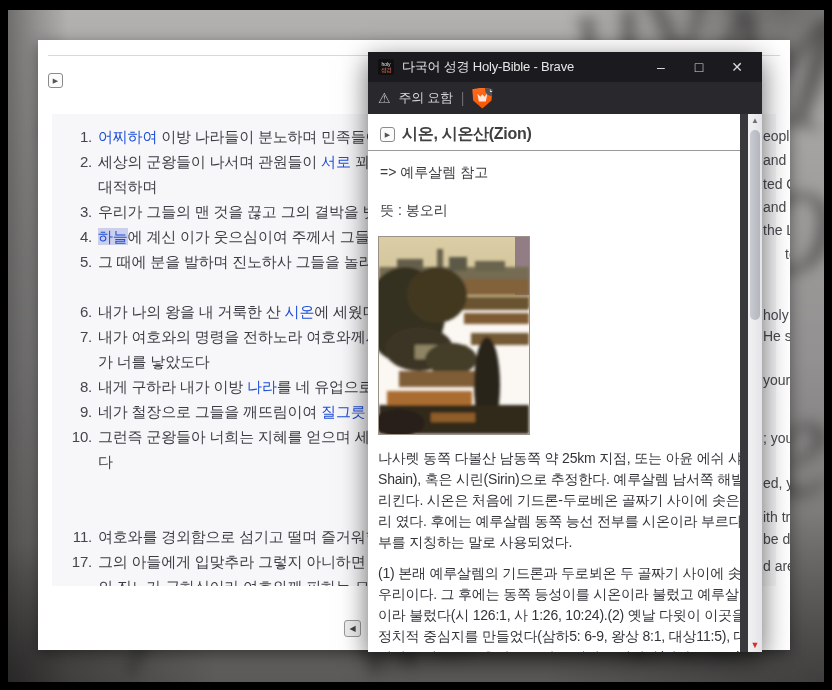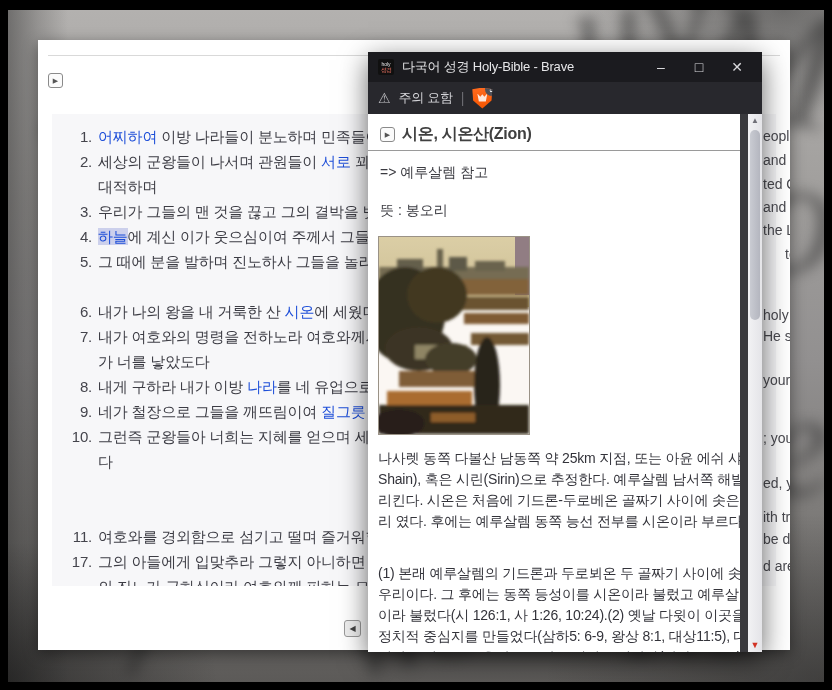--- a/index.html
+++ b/index.html
@@ -247,20 +247,21 @@
         <rect x="52" y="176" width="44" height="9" fill="#8a5a28"></rect>
         <ellipse cx="20" cy="186" rx="26" ry="14" fill="#1d1912"></ellipse>
       </g>
       <rect x="0" y="0" width="150" height="197" fill="#c09050" opacity="0.07"></rect>
     </svg>
     <div id="para1" class="dict-para">
         <div class="d-line">나사렛 동쪽 다볼산 남동쪽 약 25km 지점, 또는 아윤 에쉬 샤인(Ayun esh-</div>
         <div class="d-line">Shain), 혹은 시린(Sirin)으로 추정한다. 예루살렘 남서쪽 해발 765m 의 언덕을 가</div>
         <div class="d-line">리킨다. 시온은 처음에 기드론-두로베온 골짜기 사이에 솟은 절벽으로 된 남쪽 봉우</div>
         <div class="d-line">리 였다. 후에는 예루살렘 동쪽 능선 전부를 시온이라 부르다 그 후에는 예루살렘 전</div>
+        <div class="d-line">부를 지칭하는 말로 사용되었다.</div>
       </div>
     <div id="para2" class="dict-para">
         <div class="d-line">(1) 본래 예루살렘의 기드론과 두로뵈온 두 골짜기 사이에 솟은 절벽으로 된 남쪽 봉</div>
         <div class="d-line">우리이다. 그 후에는 동쪽 등성이를 시온이라 불렀고 예루살렘을 찬칭하여 시온성</div>
         <div class="d-line">이라 불렀다(시 126:1, 사 1:26, 10:24).(2) 옛날 다윗이 이곳을 쳐서 수도로 삼아</div>
         <div class="d-line">정치적 중심지를 만들었다(삼하5: 6-9, 왕상 8:1, 대상11:5), 대하 5:2).(3) 그 두</div>
         <div class="d-line">번째로 이곳으로 옮겨 종교적 중심지를 삼았다(삼하6:12-18) (4) 다윗은 사도</div>
       </div>
   </div>
   <div id="popup-darkstrip"></div>

